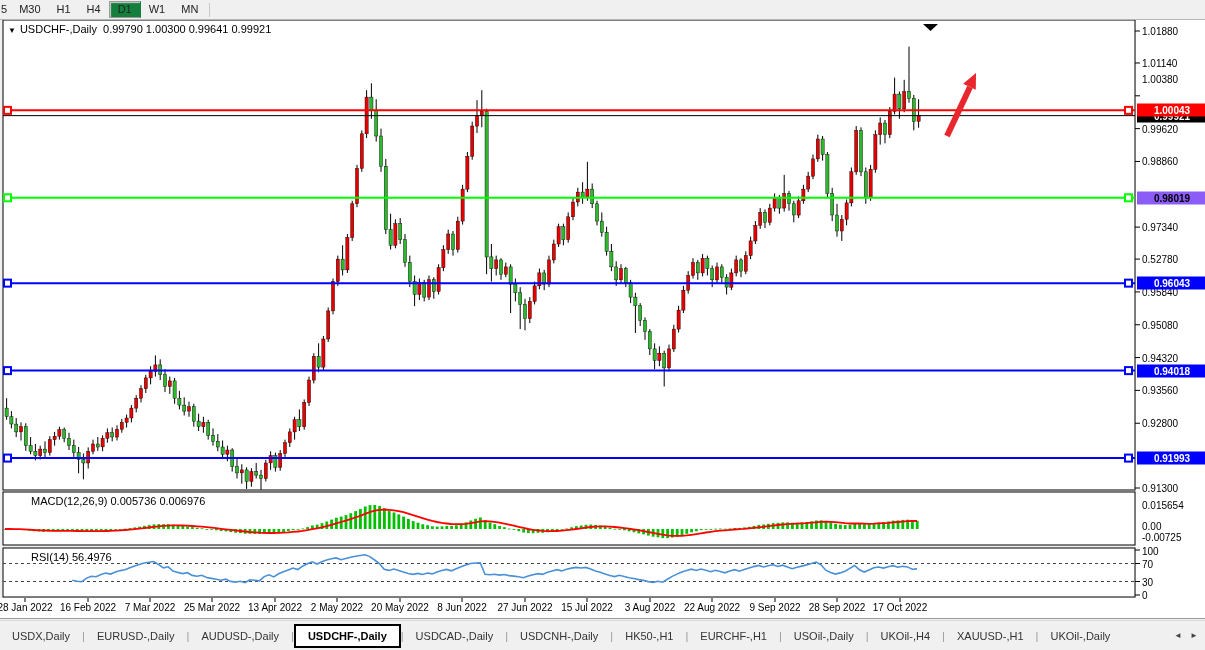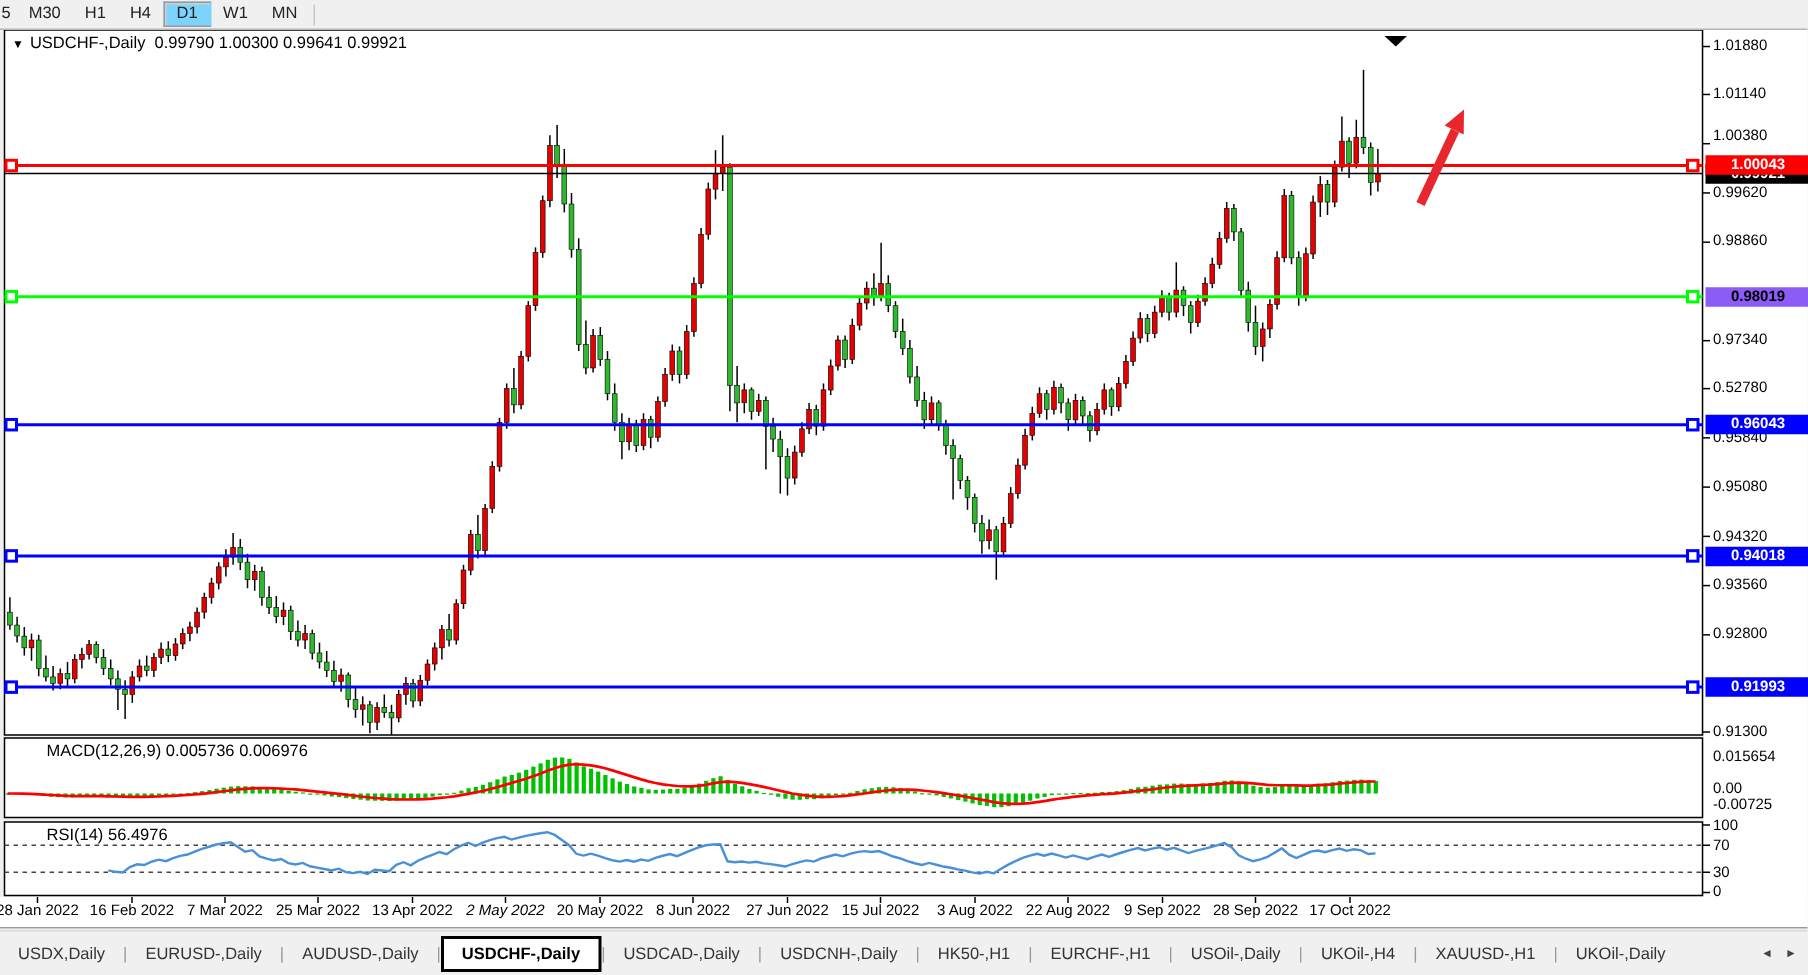--- a/index.html
+++ b/index.html
@@ -3,21 +3,21 @@
 <meta charset="utf-8">
 <style>
   html,body{margin:0;padding:0;width:1205px;height:650px;overflow:hidden;
     background:#f0f0f0;font-family:"Liberation Sans",sans-serif;-webkit-font-smoothing:none;}
   #stage{position:absolute;left:0;top:0;width:1205px;height:650px;}
   
   #toolbar{position:absolute;left:0;top:0;width:1205px;height:19px;background:#f0f0f0;
     border-bottom:1px solid #b5b5b5;display:flex;align-items:center;z-index:5;}
   .tf-btn{height:17px;line-height:17px;padding:0 8px;font-size:11px;color:#222;cursor:default;}
   .tf-btn.first{padding:0 4px 0 1px;}
-  .tf-btn.active{background:#7dd3fc;border:1px solid #9a9a9a;border-right-color:#fff0;box-shadow:inset 1px 1px 1px #cfcfcf;height:15px;line-height:15px;}
+  .tf-btn.active{background:#15803d;border:1px solid #9a9a9a;border-right-color:#fff0;box-shadow:inset 1px 1px 1px #cfcfcf;height:15px;line-height:15px;}
   .tf-sep{width:1px;height:14px;background:#c8c8c8;margin:0 3px;}
   
   #axis-col{position:absolute;left:1136px;top:20px;width:69px;height:598px;background:#fff;z-index:0;}
   #date-strip{position:absolute;left:0;top:598px;width:1205px;height:20px;background:#fff;border-bottom:1px solid #9b9b9b;z-index:0;}
   svg#chart-svg{position:absolute;left:0;top:0;z-index:1;pointer-events:none;}
   #overlay{position:absolute;left:0;top:0;width:1205px;height:650px;z-index:2;pointer-events:none;}
   #chart-title{position:absolute;left:8px;top:23px;font-size:11px;color:#000;}
   #chart-title .tri{font-size:8px;margin-right:4px;}
   .ind-label{position:absolute;font-size:11px;color:#000;padding-left:23px;}
   .axis-lbl{position:absolute;left:1142px;font-size:10px;color:#000;transform:translateY(-50%);white-space:nowrap;}
@@ -692,21 +692,21 @@
     </div>
     <div class="ind-label" style="left:8px;top:495px;">
       <span>MACD(12,26,9)</span> <span>0.005736 0.006976</span>
     </div>
     <div class="ind-label" style="left:8px;top:551px;">
       <span>RSI(14)</span> <span>56.4976</span>
     </div>
     <div id="labels-root">
         <div class="axis-lbl" style="top: 31.0146px; text-align: center;">1.01880</div>
         <div class="axis-lbl" style="top: 62.9786px;">1.01140</div>
-        <div class="axis-lbl" style="top: 91px;">1.00380</div>
+        <div class="axis-lbl" style="top: 79px;">1.00380</div>
         <div class="axis-lbl" style="top: 128.634px;">0.99620</div>
         <div class="axis-lbl" style="top: 161.462px;">0.98860</div>
         <div class="axis-lbl" style="top: 227.118px;">0.97340</div>
         <div class="axis-lbl" style="top: 259.082px;">0.52780</div>
         <div class="axis-lbl" style="top: 291.91px;">0.95840</div>
         <div class="axis-lbl" style="top: 324.738px;">0.95080</div>
         <div class="axis-lbl" style="top: 357.565px;">0.94320</div>
         <div class="axis-lbl" style="top: 390.393px;">0.93560</div>
         <div class="axis-lbl" style="top: 423.221px;">0.92800</div>
         <div class="axis-lbl" style="top: 488.013px;">0.91300</div>
@@ -721,21 +721,21 @@
         <div class="axis-lbl" style="top: 537px;">-0.00725</div>
         <div class="axis-lbl" style="top: 551px;">100</div>
         <div class="axis-lbl" style="top: 563.5px;">70</div>
         <div class="axis-lbl" style="top: 581.5px;">30</div>
         <div class="axis-lbl" style="top: 595px;">0</div>
         <div class="date-lbl" style="left: 25px;">28 Jan 2022</div>
         <div class="date-lbl" style="left: 88px;">16 Feb 2022</div>
         <div class="date-lbl" style="left: 150px;">7 Mar 2022</div>
         <div class="date-lbl" style="left: 212px;">25 Mar 2022</div>
         <div class="date-lbl" style="left: 275px;">13 Apr 2022</div>
-        <div class="date-lbl" style="left: 337px; font-style: italic;">2 May 2022</div>
+        <div class="date-lbl" style="left: 337px;">2 May 2022</div>
         <div class="date-lbl" style="left: 400px;">20 May 2022</div>
         <div class="date-lbl" style="left: 462px;">8 Jun 2022</div>
         <div class="date-lbl" style="left: 525px;">27 Jun 2022</div>
         <div class="date-lbl" style="left: 587px;">15 Jul 2022</div>
         <div class="date-lbl" style="left: 650px;">3 Aug 2022</div>
         <div class="date-lbl" style="left: 712px;">22 Aug 2022</div>
         <div class="date-lbl" style="left: 775px;">9 Sep 2022</div>
         <div class="date-lbl" style="left: 837px;">28 Sep 2022</div>
         <div class="date-lbl" style="left: 900px; text-align: center;">17 Oct 2022</div>
       </div>

